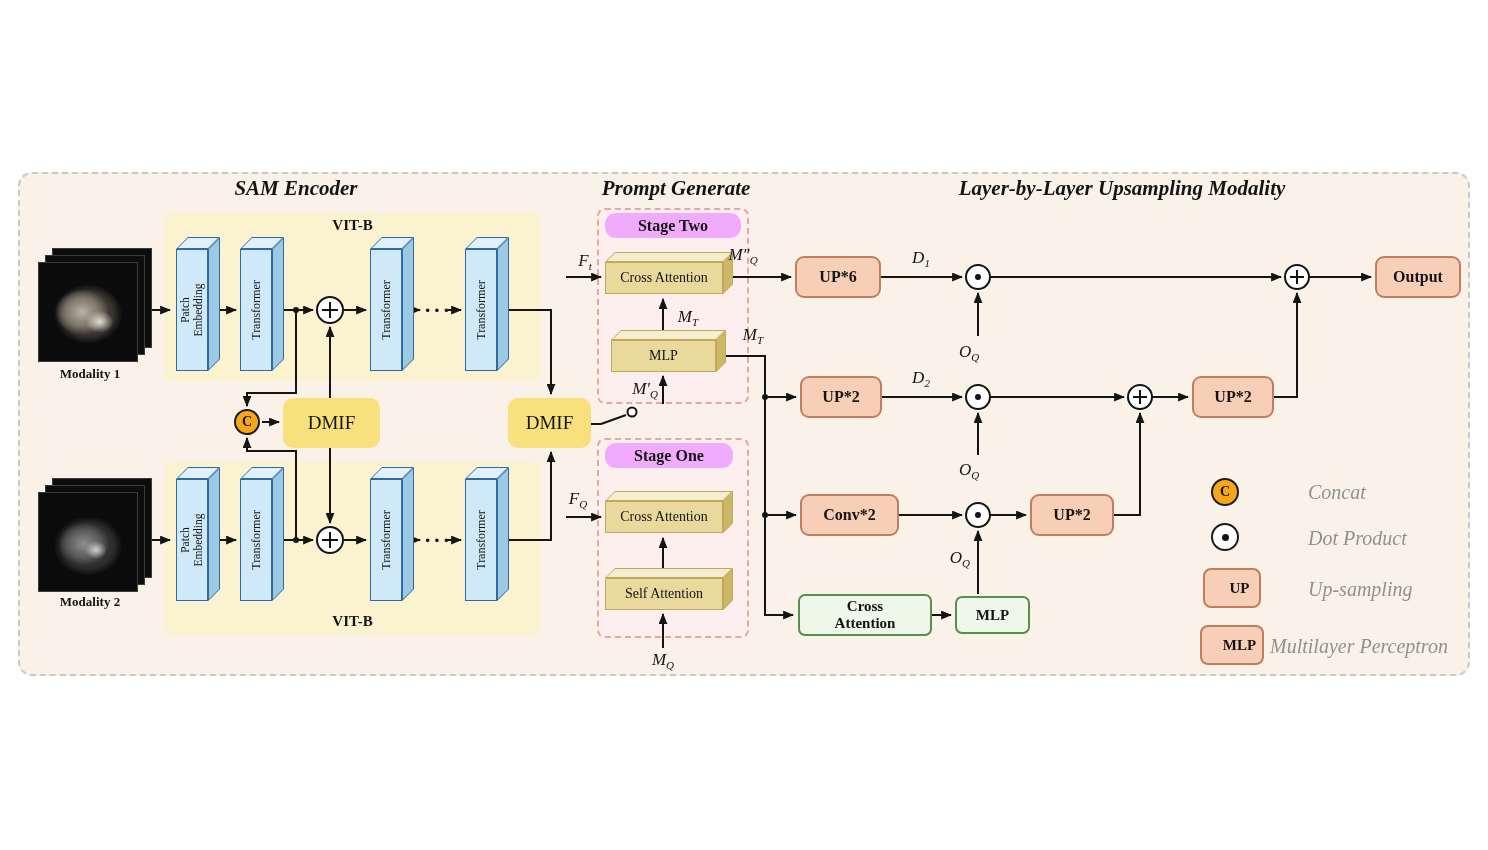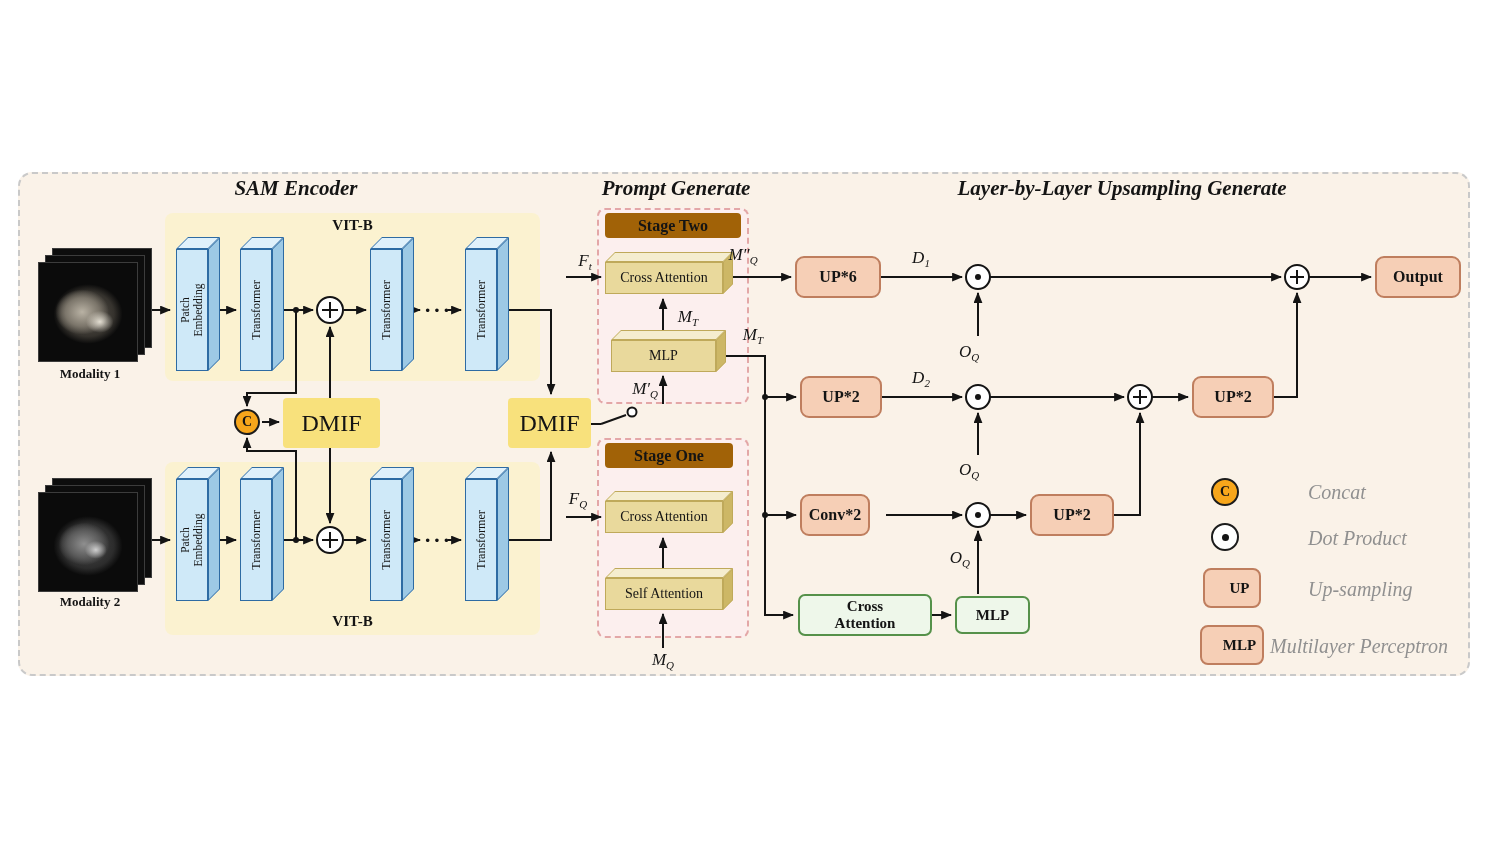--- a/index.html
+++ b/index.html
@@ -37,25 +37,25 @@
       radial-gradient(ellipse 44% 38% at 50% 54%, #4a4a4a 0%, #2c2c2c 60%, rgba(0,0,0,0) 80%),
       #0b0b0b;}
   .mod-label{position:absolute;font-weight:bold;font-size:13px;text-align:center;}
   
   .csym{position:absolute;border-radius:50%;background:#f7a61b;border:2px solid #1c1c1c;box-sizing:border-box;
         display:flex;align-items:center;justify-content:center;font-weight:bold;font-size:14px;}
   .dotsym{position:absolute;border-radius:50%;background:#ffffff;border:2px solid #1c1c1c;box-sizing:border-box;
           display:flex;align-items:center;justify-content:center;}
   .dotsym .dot{width:7px;height:7px;border-radius:50%;background:#141414;}
   
-  .dmif{position:absolute;background:#f8e17c;border-radius:4px;display:flex;align-items:center;
-        justify-content:center;font-size:24px;}
+  .dmif{position:absolute;background:#f8e17c;border-radius:10px;display:flex;align-items:center;
+        justify-content:center;font-size:19px;}
   
   .stage{position:absolute;background:#fcefee;border:2px dashed #e3a7a7;border-radius:8px;box-sizing:border-box;}
-  .stage-title{position:absolute;background:#a16207;border-radius:4px;display:flex;align-items:center;
+  .stage-title{position:absolute;background:#f0abfc;border-radius:11px;display:flex;align-items:center;
                justify-content:center;font-weight:bold;font-size:16px;}
   
   .slab{position:absolute;width:calc(var(--w) + 10px);height:42px;}
   .s-front{position:absolute;left:0;top:10px;width:var(--w);height:32px;background:#e9d99c;
            border:1px solid #bfa95a;box-sizing:border-box;display:flex;align-items:center;justify-content:center;
            font-size:14px;}
   .s-top{position:absolute;left:0;top:0;width:var(--w);height:10px;background:#f5edcf;border:1px solid #bfa95a;
          box-sizing:border-box;transform:skewX(-45deg);transform-origin:0 100%;}
   .s-side{position:absolute;left:var(--w);top:10px;width:10px;height:32px;background:#cdb766;border:1px solid #bfa95a;
           box-sizing:border-box;transform:skewY(-45deg);transform-origin:0 0;}
@@ -77,21 +77,21 @@
 </style>
 </head>
 <body>
 
 <div class="canvas">
 
   <div class="panel"></div>
 
   <div class="sec-title" style="left:146px;width:300px;">SAM Encoder</div>
   <div class="sec-title" style="left:526px;width:300px;">Prompt Generate</div>
-  <div class="sec-title" style="left:922px;width:400px;">Layer-by-Layer Upsampling Generate</div>
+  <div class="sec-title" style="left:922px;width:400px;">Layer-by-Layer Upsampling Modality</div>
 
   <div class="vitb" style="left:165px;top:213px;width:375px;height:168px;">
     <div class="vitb-label" style="top:4px;">VIT-B</div>
   </div>
   <div class="vitb" style="left:165px;top:462px;width:375px;height:173px;">
     <div class="vitb-label" style="bottom:5px;">VIT-B</div>
   </div>
 
   <div class="stage" style="left:597px;top:208px;width:152px;height:196px;"></div>
   <div class="stage-title" style="left:605px;top:213px;width:136px;height:25px;">Stage Two</div>
@@ -272,21 +272,21 @@
     <div class="s-front">Cross Attention</div>
   </div>
   <div class="slab" style="--w:118px;left:605px;top:568px;">
     <div class="s-top"></div>
     <div class="s-side"></div>
     <div class="s-front">Self Attention</div>
   </div>
 
   <div class="salmon" style="left:795px;top:256px;width:86px;height:42px;">UP*6</div>
   <div class="salmon" style="left:800px;top:376px;width:82px;height:42px;">UP*2</div>
-  <div class="salmon" style="left:800px;top:494px;width:70px;height:42px;">Conv*2</div>
+  <div class="salmon" style="left:800px;top:494px;width:99px;height:42px;">Conv*2</div>
   <div class="salmon" style="left:1030px;top:494px;width:84px;height:42px;">UP*2</div>
   <div class="salmon" style="left:1192px;top:376px;width:82px;height:42px;">UP*2</div>
   <div class="salmon" style="left:1375px;top:256px;width:86px;height:42px;">Output</div>
   <div class="green" style="left:798px;top:594px;width:134px;height:42px;">
     <div class="inner">Cross Attention</div>
   </div>
   <div class="green" style="left:955px;top:596px;width:75px;height:38px;">MLP</div>
 
   <div class="math" style="left:565px;top:251px;width:40px;"><i>F</i><sub>t</sub></div>
   <div class="math" style="left:722px;top:245px;width:42px;"><i>M″</i><sub>Q</sub></div>

